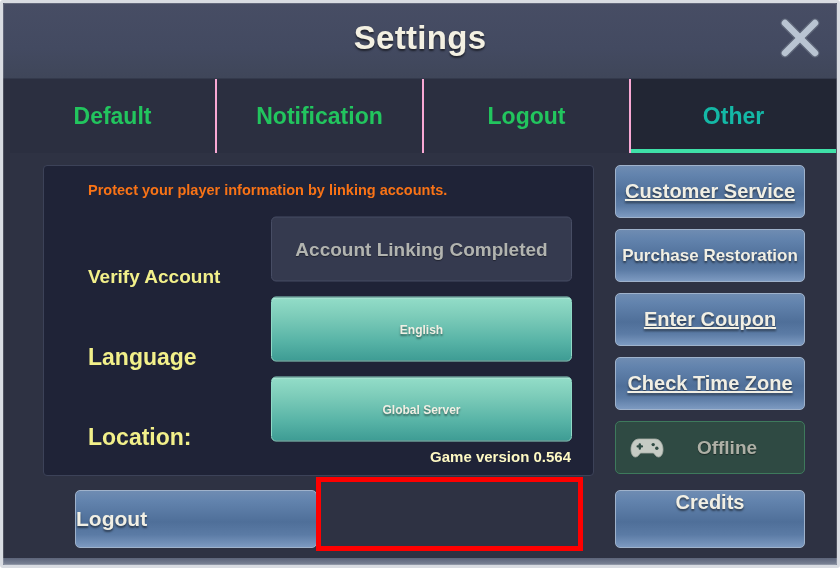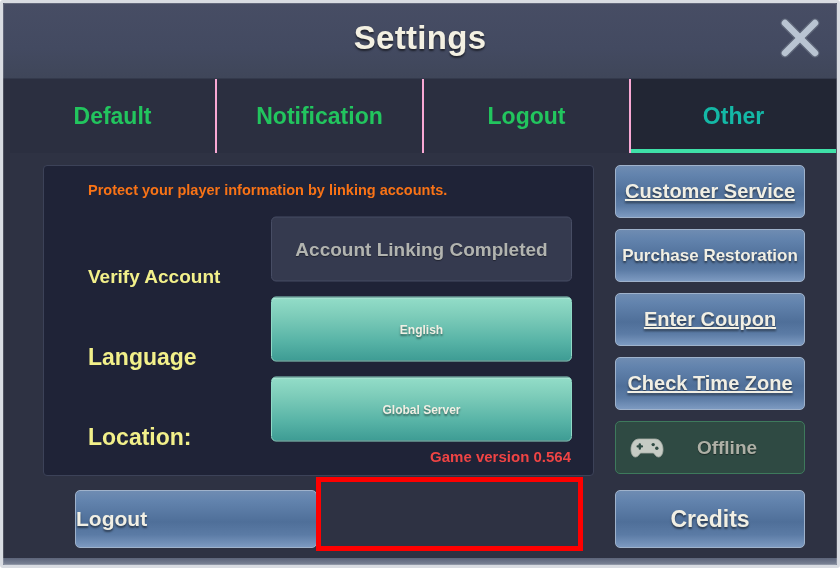--- a/index.html
+++ b/index.html
@@ -172,21 +172,21 @@
     cursor: pointer;
     box-shadow: inset 0 1px 0 rgba(255,255,255,0.35);
     text-align: right;
   }
 
   #game-version {
     position: absolute;
     right: 22px; bottom: 10px;
     font-size: 15px;
     font-weight: bold;
-    color: #ef4444;
+    color: #fef9c3;
   }
 
   
   #side-button-column {
     position: absolute;
     left: 605px; top: 12px;
     width: 190px;
     display: flex;
     flex-direction: column;
     gap: 11px;
@@ -249,25 +249,25 @@
     font-size: 21px; font-weight: bold;
     text-shadow: 0 2px 2px rgba(0,0,0,0.5);
     cursor: pointer;
     box-sizing: border-box;
   }
   #credits-button {
     position: absolute;
     left: 605px; top: 337px;
     width: 190px; height: 58px;
     border-radius: 5px;
-    display: flex; align-items: center; justify-content: center;
+    display: flex; justify-content: center;
     background: linear-gradient(180deg, #6f8cb2 0%, #6283ad 18%, #4f6f99 55%, #5b7ba5 78%, #7d9ac1 100%);
     border: 1px solid #9fb2cb;
     color: #f1efe4;
-    font-size: 23px; font-weight: bold;
+    font-size: 20px; font-weight: bold;
     text-shadow: 0 2px 2px rgba(0,0,0,0.5);
     cursor: pointer;
     box-sizing: border-box;
   }
 
   
   #highlight-box {
     position: absolute;
     left: 313px; top: 474px;
     width: 267px; height: 74px;

